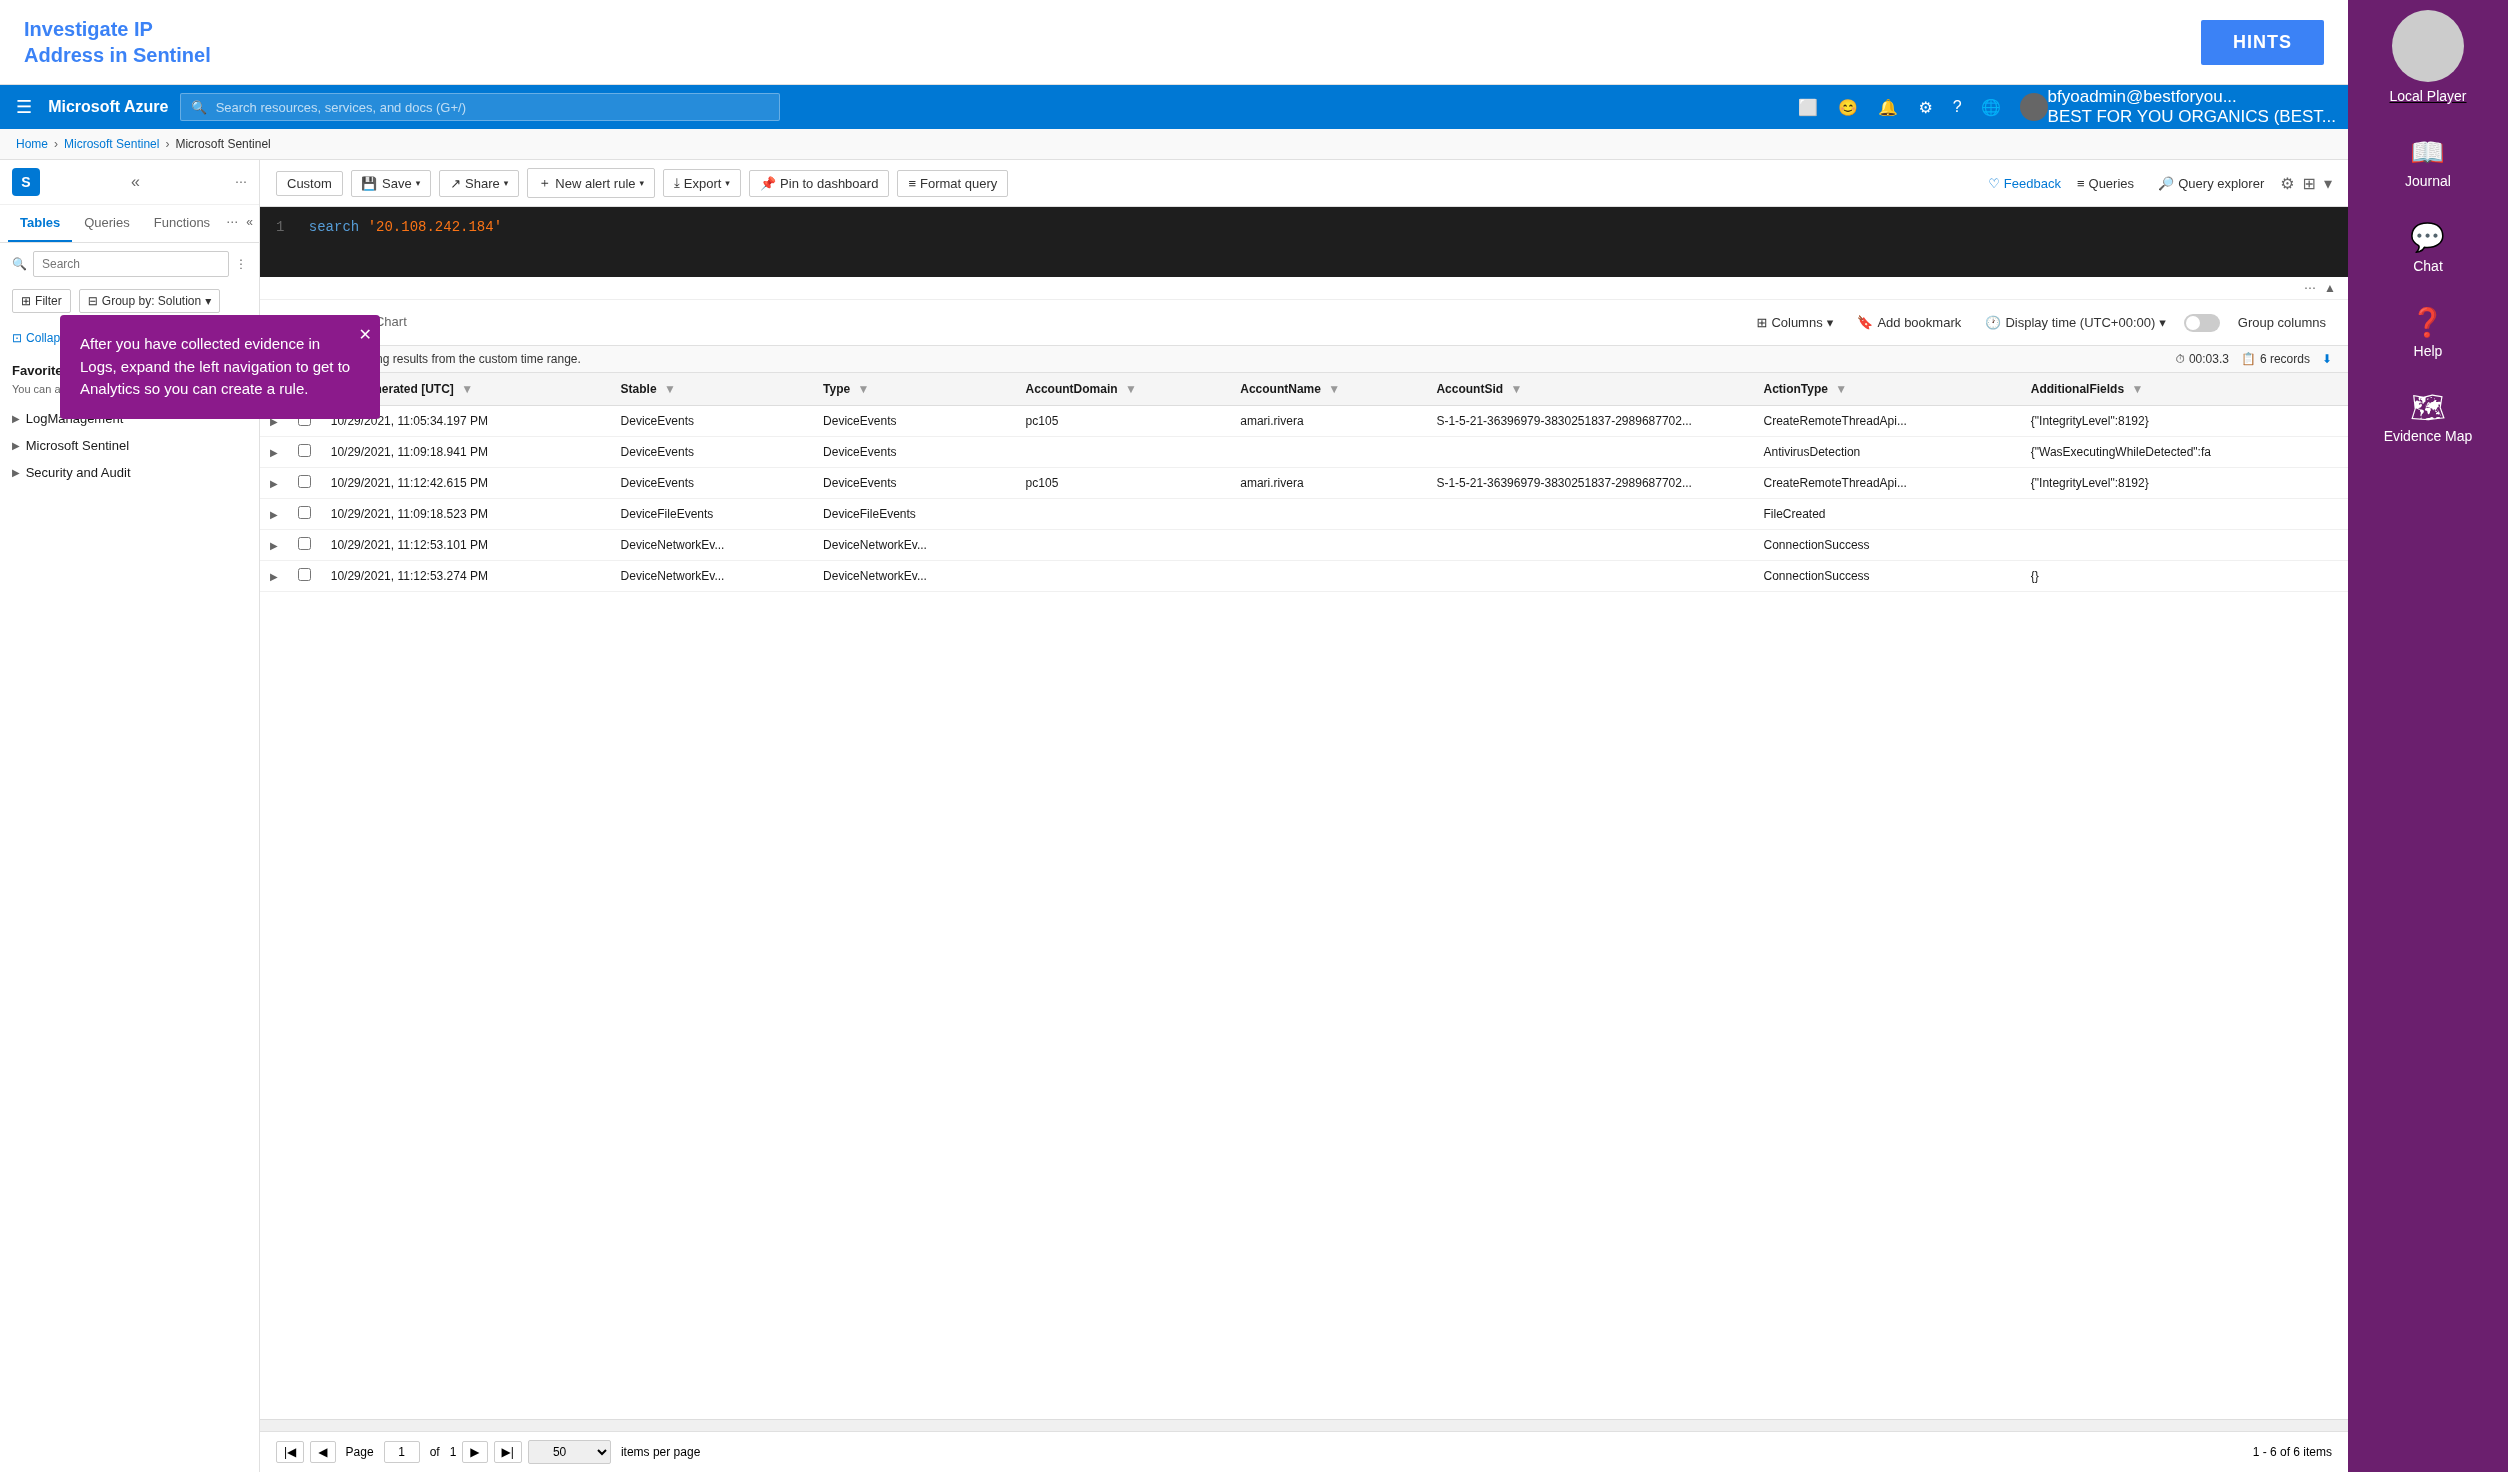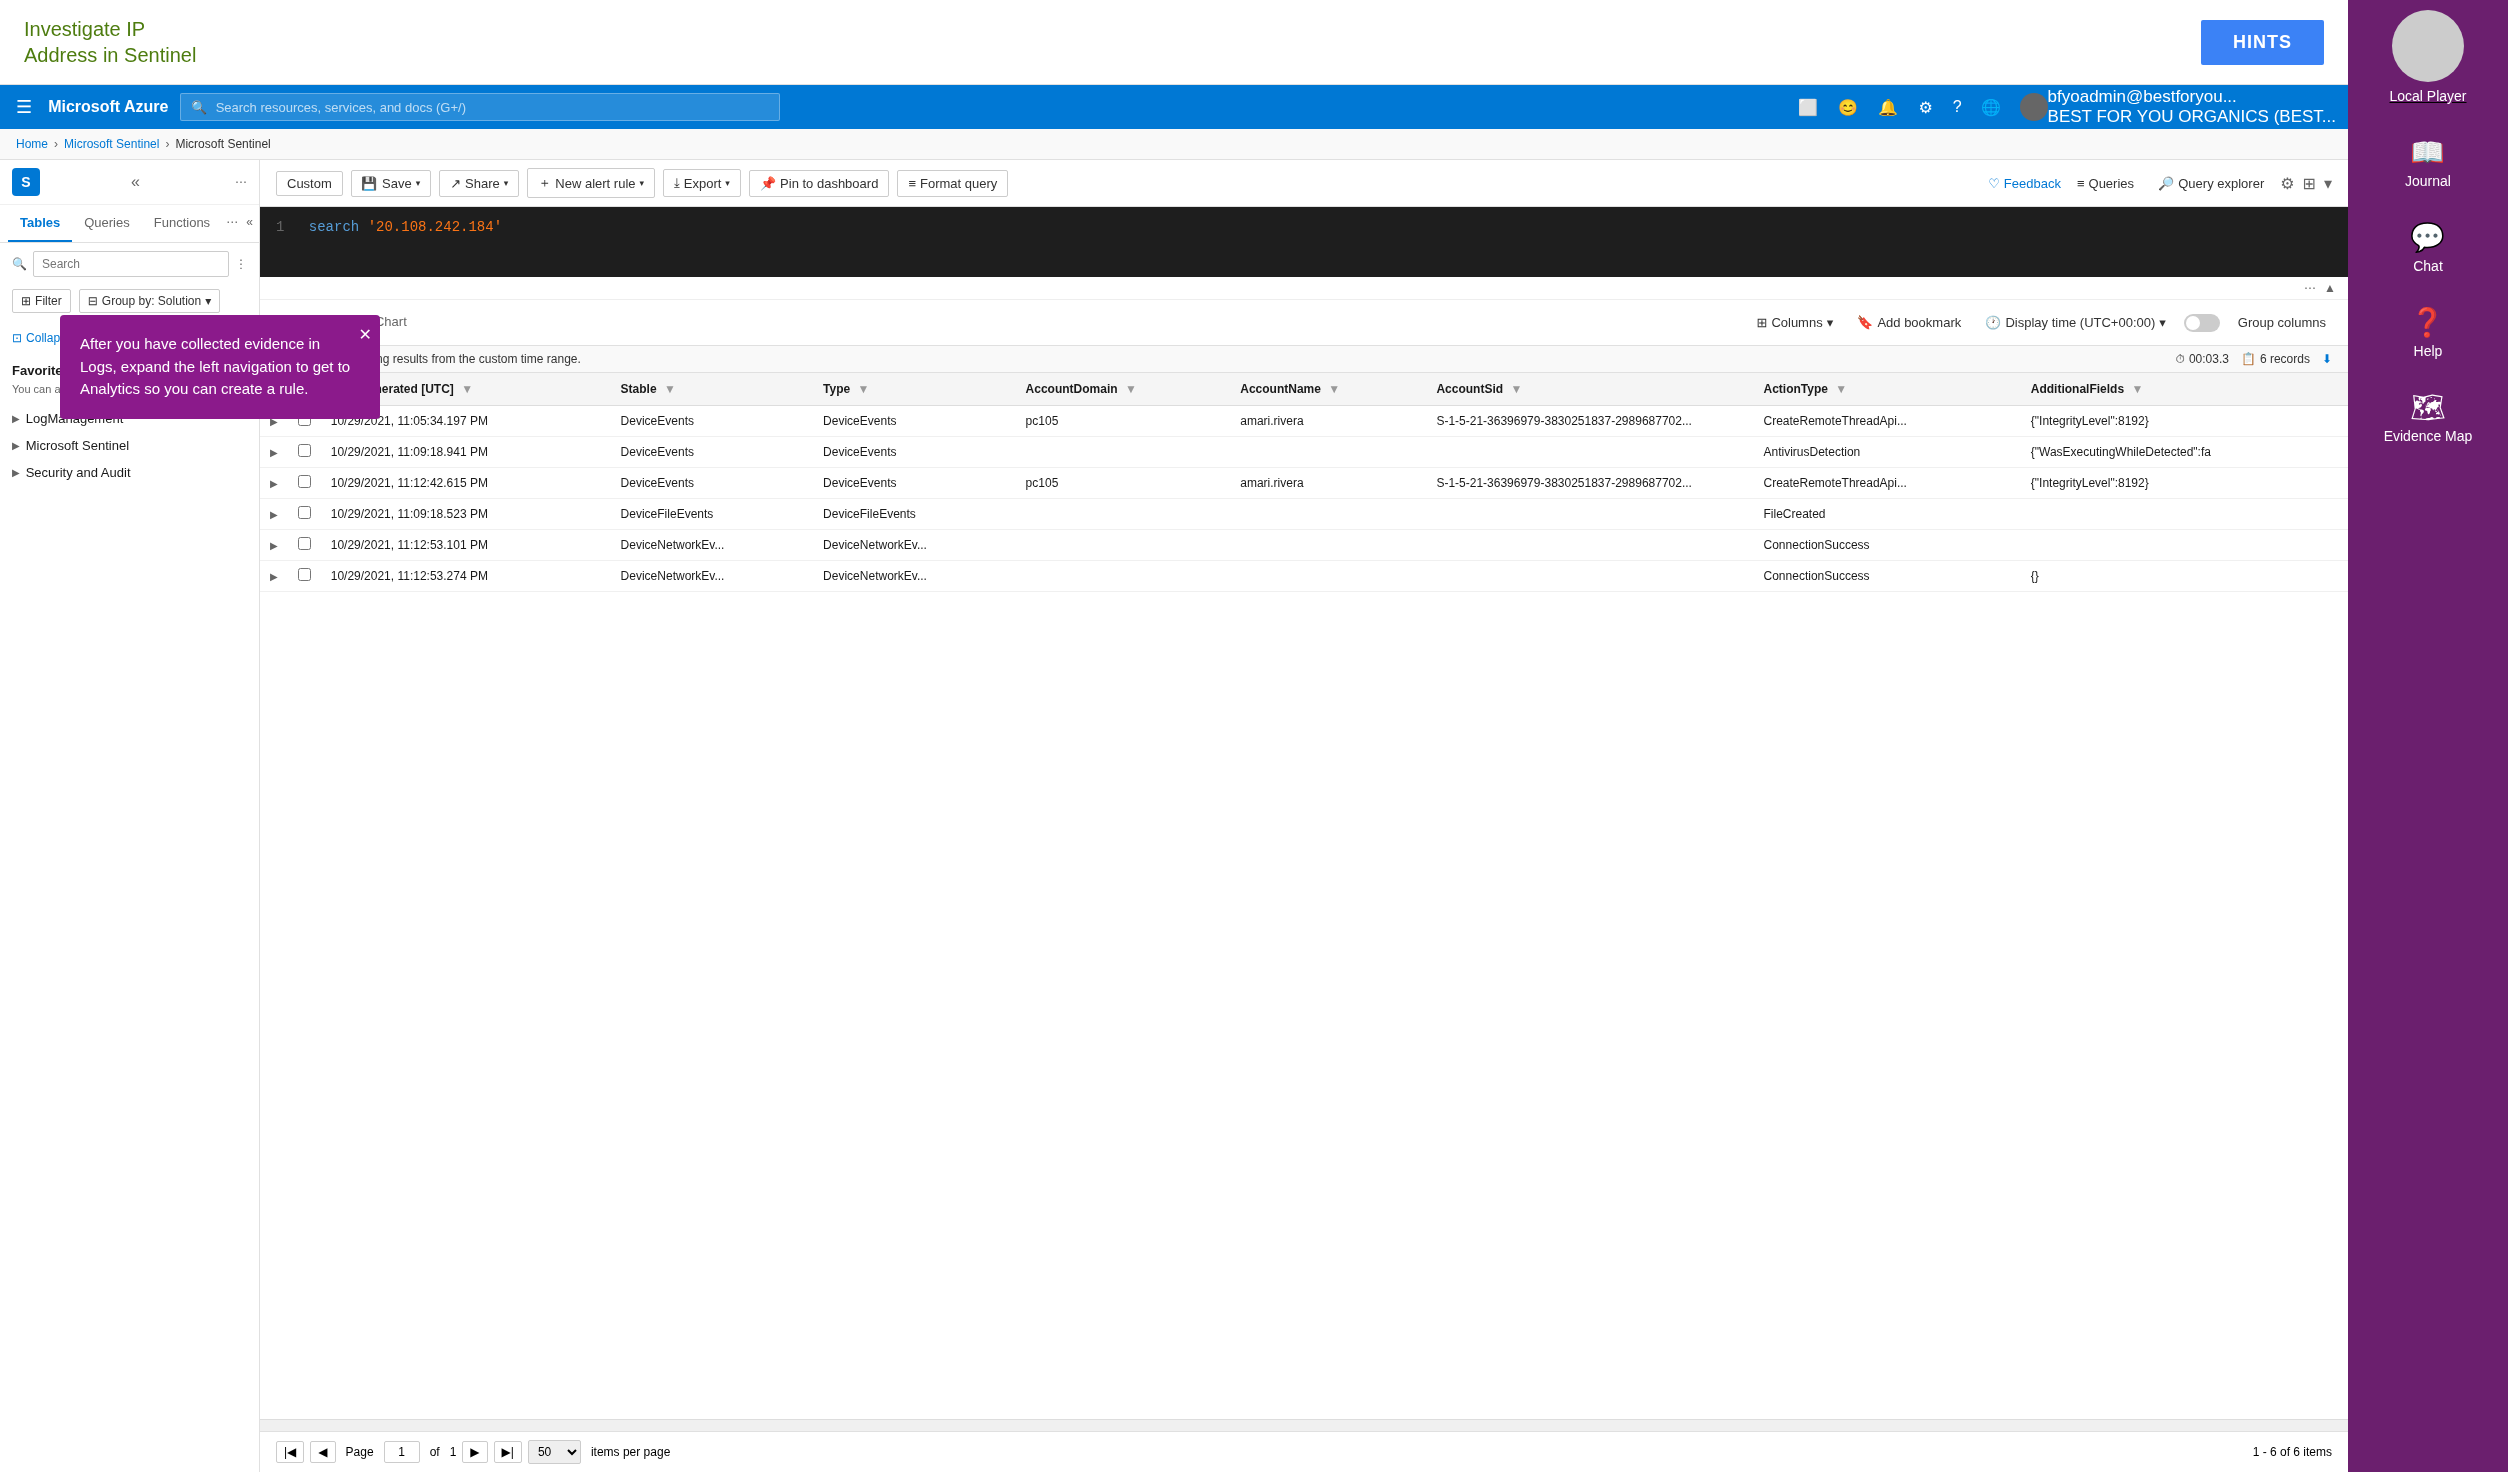--- a/index.html
+++ b/index.html
@@ -69,22 +69,22 @@
     .top-header {
       background: white;
       padding: 16px 24px;
       border-bottom: 1px solid #e0e0e0;
       display: flex;
       align-items: center;
       justify-content: space-between;
     }
     .top-header .title-section h1 {
       font-size: 20px;
-      font-weight: 400;
-      color: #4d7c0f;
+      font-weight: 700;
+      color: #3b82f6;
       line-height: 1.3;
     }
     .hints-button {
       background: #3b82f6;
       color: white;
       border: none;
       padding: 12px 32px;
       font-size: 18px;
       font-weight: 700;
       letter-spacing: 1px;
@@ -522,21 +522,21 @@
     }
     .page-input {
       width: 36px;
       padding: 3px 5px;
       border: 1px solid #ccc;
       border-radius: 2px;
       text-align: center;
       font-size: 12px;
     }
     .items-select {
-      padding: 3px 5px;
+      padding: 3px 20px;
       border: 1px solid #ccc;
       border-radius: 2px;
       font-size: 12px;
     }
     .scroll-bar-area {
       height: 12px;
       background: #f0f0f0;
       border-top: 1px solid #ddd;
     }
   </style>

